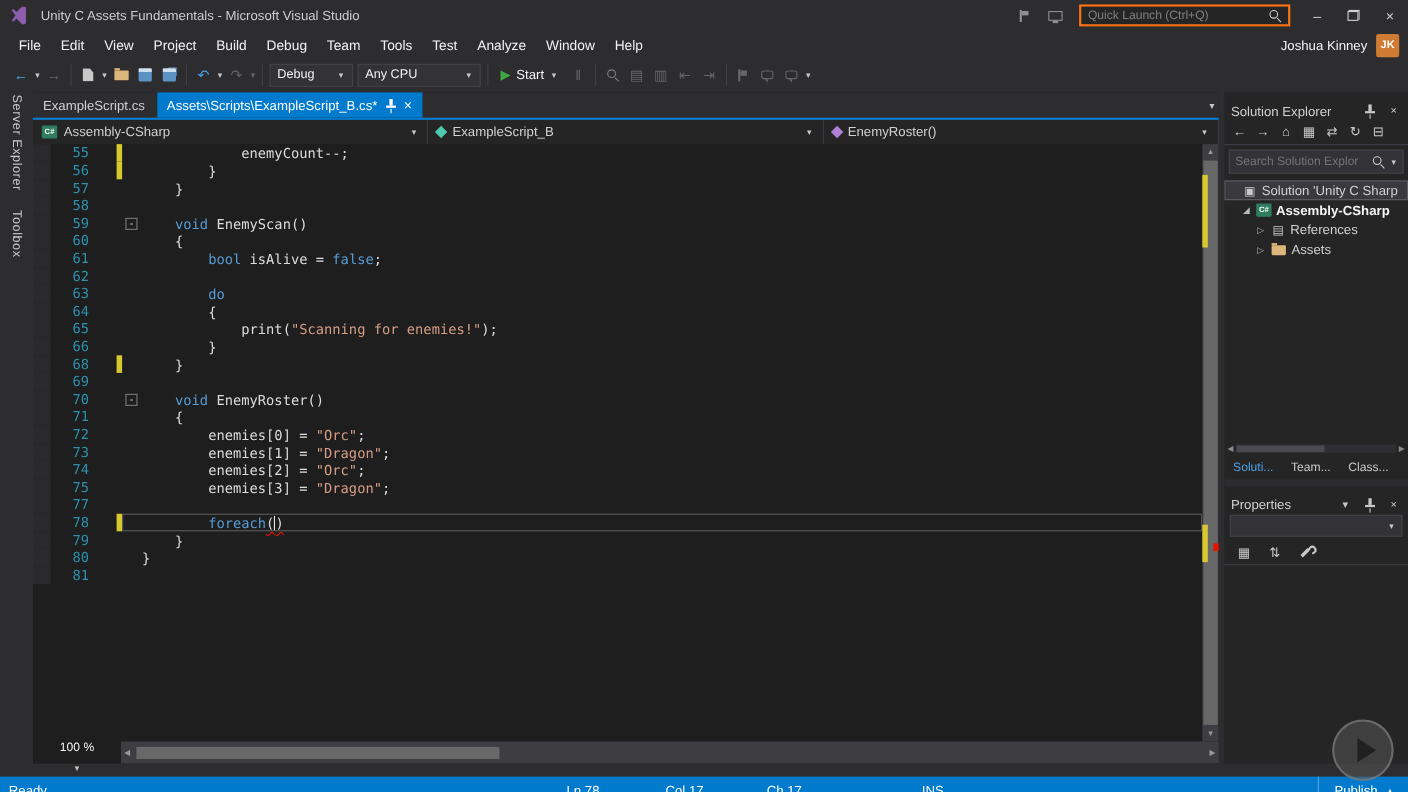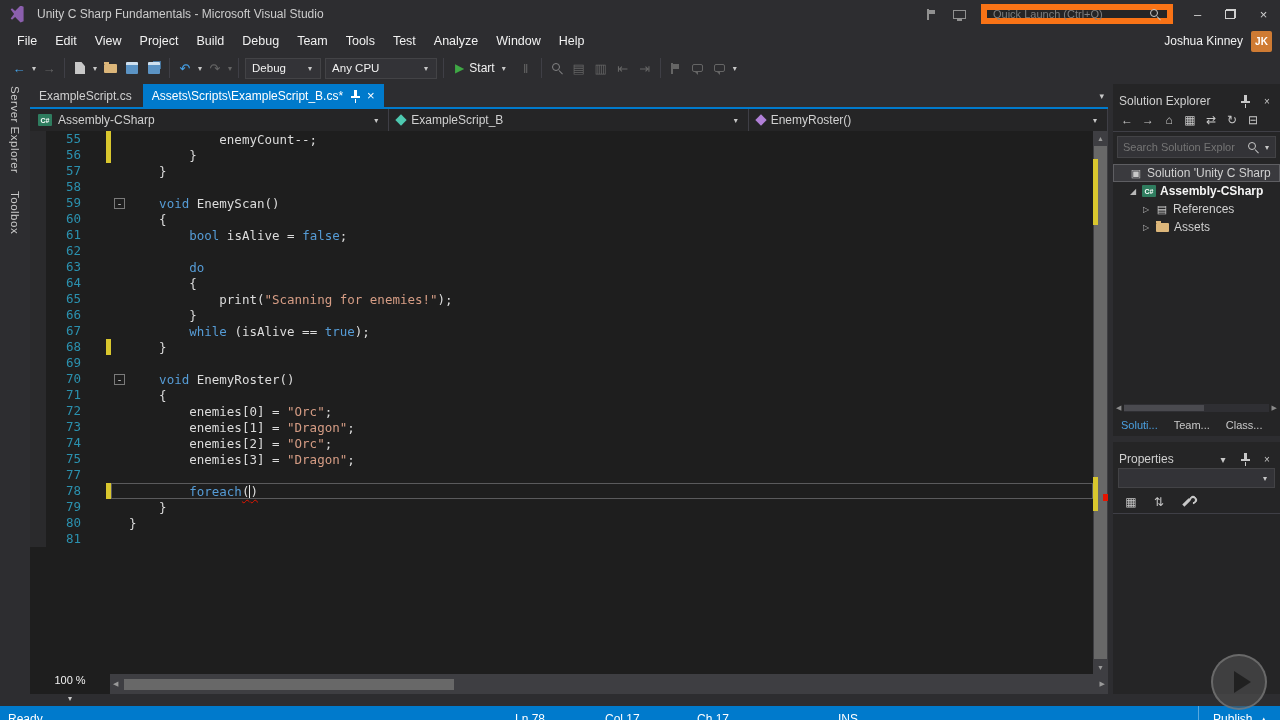--- a/index.html
+++ b/index.html
@@ -12,21 +12,21 @@
   .vs-logo { width:17px; height:17px; background:#8b5fae;
     clip-path:polygon(62% 0,80% 7%,80% 93%,62% 100%,30% 68%,12% 84%,4% 77%,24% 50%,4% 23%,12% 16%,30% 32%); }
   .title-text { margin-left:10px; font-size:12px; color:#cccccc; }
   .tb-right { margin-left:auto; display:flex; align-items:center; height:100%; }
   .tb-ico { width:28px; height:100%; display:flex; align-items:center; justify-content:center; }
   .flagico { position:relative; width:10px; height:11px; }
   .flagico::before { content:""; position:absolute; left:1px; top:0; width:2px; height:11px; background:#909090; }
   .flagico::after  { content:""; position:absolute; left:3px; top:1px; width:6px; height:4px; background:#909090; }
   .monitor { position:relative; width:13px; height:9px; border:1px solid #909090; }
   .monitor::after { content:""; position:absolute; left:3px; bottom:-3px; width:5px; height:2px; background:#909090; }
-  .quick-launch { width:192px; height:20px; background:#252526; border:6px solid #f97316; display:flex; align-items:center; padding:0 6px; margin:0 8px; }
+  .quick-launch { width:192px; height:20px; background:#252526; border:2px solid #f97316; display:flex; align-items:center; padding:0 6px; margin:0 8px; }
   .ql-text { flex:1; font-size:11px; color:#7f7f7f; white-space:nowrap; overflow:hidden; }
   .mag { position:relative; width:12px; height:12px; display:inline-block; flex:none; }
   .mag::before { content:""; position:absolute; left:1px; top:1px; width:6px; height:6px; border:1px solid #c8c8c8; border-radius:50%; }
   .mag::after { content:""; position:absolute; left:8px; top:8px; width:5px; height:1px; background:#c8c8c8; transform:rotate(45deg); transform-origin:left center; }
   .winbtn { width:33px; height:100%; display:flex; align-items:center; justify-content:center; color:#d0d0d0; font-size:13px; }
   .restore { position:relative; width:11px; height:10px; }
   .restore::before { content:""; position:absolute; right:0; top:0; width:8px; height:7px; border:1px solid #d0d0d0; }
   .restore::after  { content:""; position:absolute; left:0; bottom:0; width:8px; height:7px; border:1px solid #d0d0d0; background:#2d2d30; }
 
   
@@ -169,21 +169,21 @@
   #play-ov { position:absolute; left:1211px; top:654px; width:56px; height:56px; border-radius:50%; background:rgba(82,82,82,.6); border:2px solid rgba(140,140,140,.55); display:flex; align-items:center; justify-content:center; z-index:50; }
   #play-ov .tri { width:0; height:0; border-left:17px solid rgba(28,28,28,.85); border-top:11px solid transparent; border-bottom:11px solid transparent; margin-left:6px; }
 </style>
 </head>
 <body>
 
 <div id="app">
 
   <div id="title-bar">
     <span class="vs-logo"></span>
-    <span class="title-text">Unity C Sharp Fundamentals - Microsoft Visual Studio</span>
+    <span class="title-text">Unity C Assets Fundamentals - Microsoft Visual Studio</span>
     <div class="tb-right">
       <span class="tb-ico">
           <span class="flagico"></span>
         </span>
       <span class="tb-ico">
           <span class="monitor"></span>
         </span>
       <div class="quick-launch">
         <span class="ql-text">Quick Launch (Ctrl+Q)</span>
         <span class="mag"></span>
@@ -430,30 +430,20 @@
             <span class="ln">66</span>
             <span class="gap"></span>
             <span class="chg"></span>
             <span class="lwrap">
               <span class="foldcol"></span>
               <span class="lbody"><span class="tk-p">        }</span></span>
             </span>
           </div>
           <div class="code-line">
             <span class="lm"></span>
-            <span class="ln">67</span>
-            <span class="gap"></span>
-            <span class="chg"></span>
-            <span class="lwrap">
-              <span class="foldcol"></span>
-              <span class="lbody"><span class="tk-p">        </span><span class="tk-k">while</span><span class="tk-p"> (isAlive == </span><span class="tk-k">true</span><span class="tk-p">);</span></span>
-            </span>
-          </div>
-          <div class="code-line">
-            <span class="lm"></span>
             <span class="ln">68</span>
             <span class="gap"></span>
             <span class="chg on"></span>
             <span class="lwrap">
               <span class="foldcol"></span>
               <span class="lbody"><span class="tk-p">    }</span></span>
             </span>
           </div>
           <div class="code-line">
             <span class="lm"></span>

